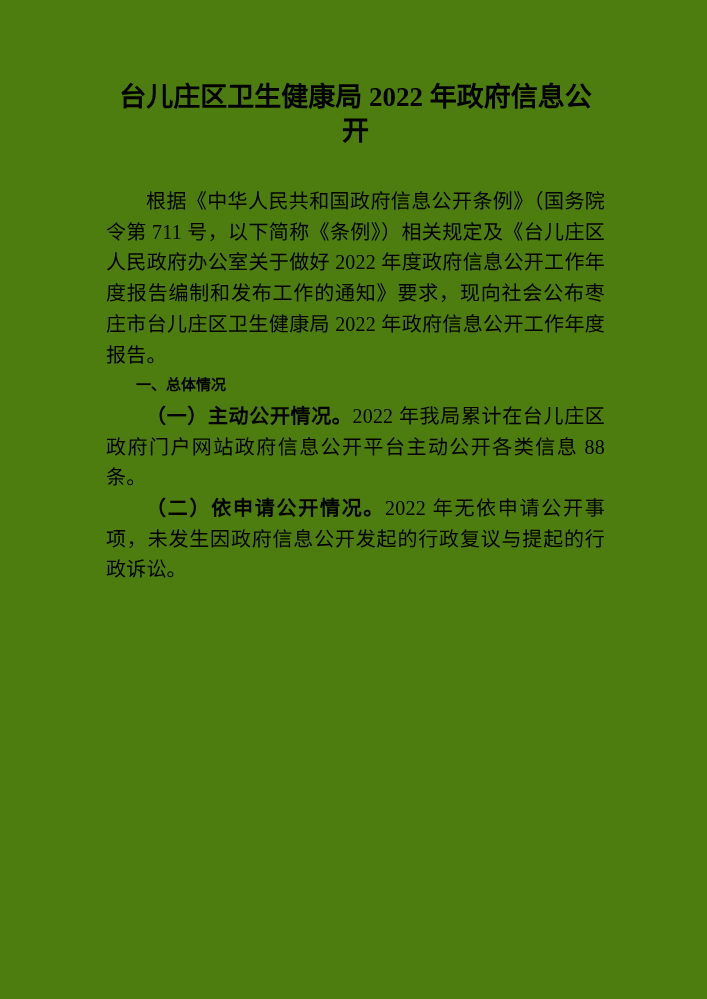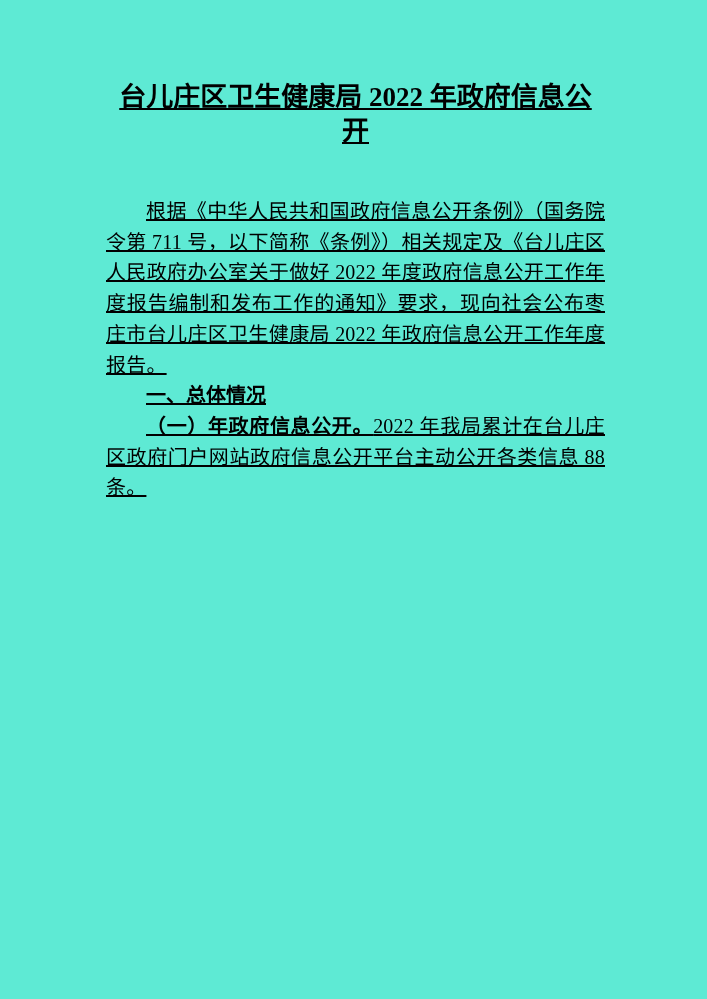--- a/index.html
+++ b/index.html
@@ -4,53 +4,52 @@
 <style>
   html, body {
     margin: 0;
     padding: 0;
     background: #ffffff;
   }
   .page {
     position: relative;
     width: 707px;
     height: 999px;
-    background: #5eead4;
+    background: #4d7c0f;
     overflow: hidden;
     color: #000000;
-    text-decoration: underline;
   }
   .doc {
     padding: 80px 102px 0 106px; 
   }
   .title {
     margin: 0;
     font-family: "Liberation Serif", "DejaVu Serif", serif;
     font-weight: 700;
     font-size: 27px;
     line-height: 34px;
     text-align: center;
   }
   .title-line { display: block; }
-  .body-text { margin-top: 48px; }
+  .body-text { margin-top: 38px; }
   .para {
     margin: 0;
     text-indent: 2em;
     font-family: "Liberation Serif", "DejaVu Serif", serif;
     font-size: 20px;
     line-height: 30.7px;
     text-align: justify;
     letter-spacing: 0.2px;
   }
   .section-heading {
     margin: 0;
     text-indent: 2em;
     font-family: "Liberation Sans", "DejaVu Sans", sans-serif;
     font-weight: 700;
-    font-size: 20px;
+    font-size: 15px;
     line-height: 30.7px;
     text-align: justify;
   }
   .sub-lead {
     font-weight: 700;
   }
 </style>
 </head>
 <body>
 
@@ -62,18 +61,19 @@
     </h1>
 
     <div class="body-text">
 
       <p class="para">根据《中华人民共和国政府信息公开条例》（国务院令第 711 号，以下简称《条例》）相关规定及《台儿庄区人民政府办公室关于做好 2022 年度政府信息公开工作年度报告编制和发布工作的通知》要求，现向社会公布枣庄市台儿庄区卫生健康局 2022 年政府信息公开工作年度报告。</p>
 
 
       <h2 class="section-heading">一、总体情况</h2>
 
 
-      <p class="para"><span class="sub-lead">（一）年政府信息公开。</span><span>2022 年我局累计在台儿庄区政府门户网站政府信息公开平台主动公开各类信息 88 条。</span></p>
+      <p class="para"><span class="sub-lead">（一）主动公开情况。</span><span>2022 年我局累计在台儿庄区政府门户网站政府信息公开平台主动公开各类信息 88 条。</span></p>
 
+      <p class="para"><span class="sub-lead">（二）依申请公开情况。</span><span>2022 年无依申请公开事项，未发生因政府信息公开发起的行政复议与提起的行政诉讼。</span></p>
 
     </div>
   </div>
 </div>
 
 </body></html>

